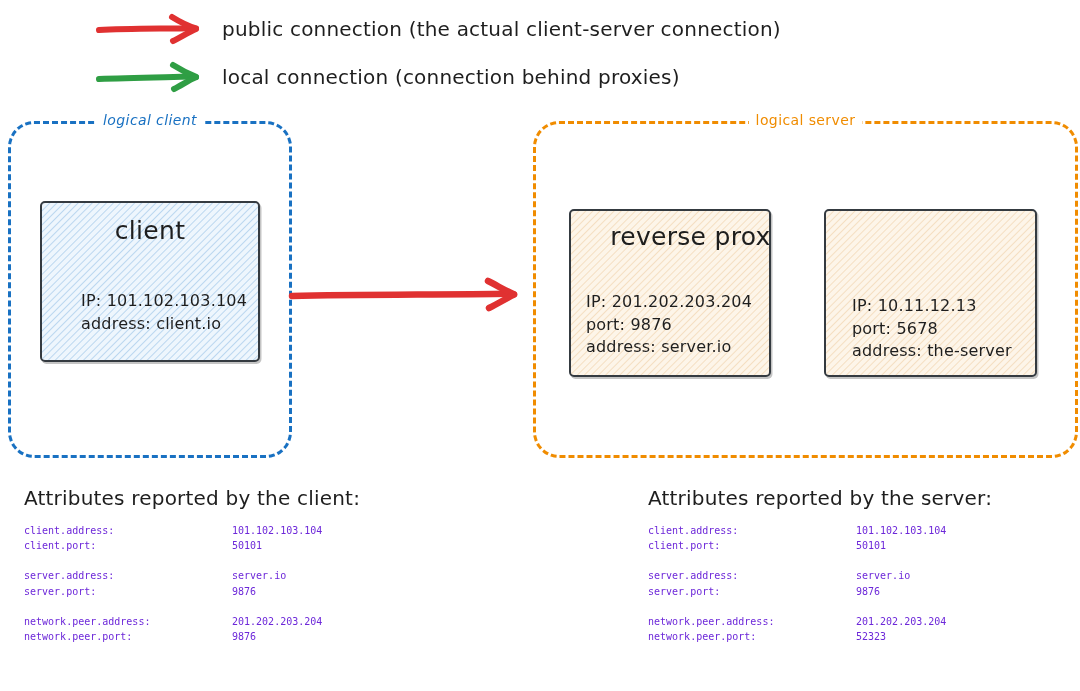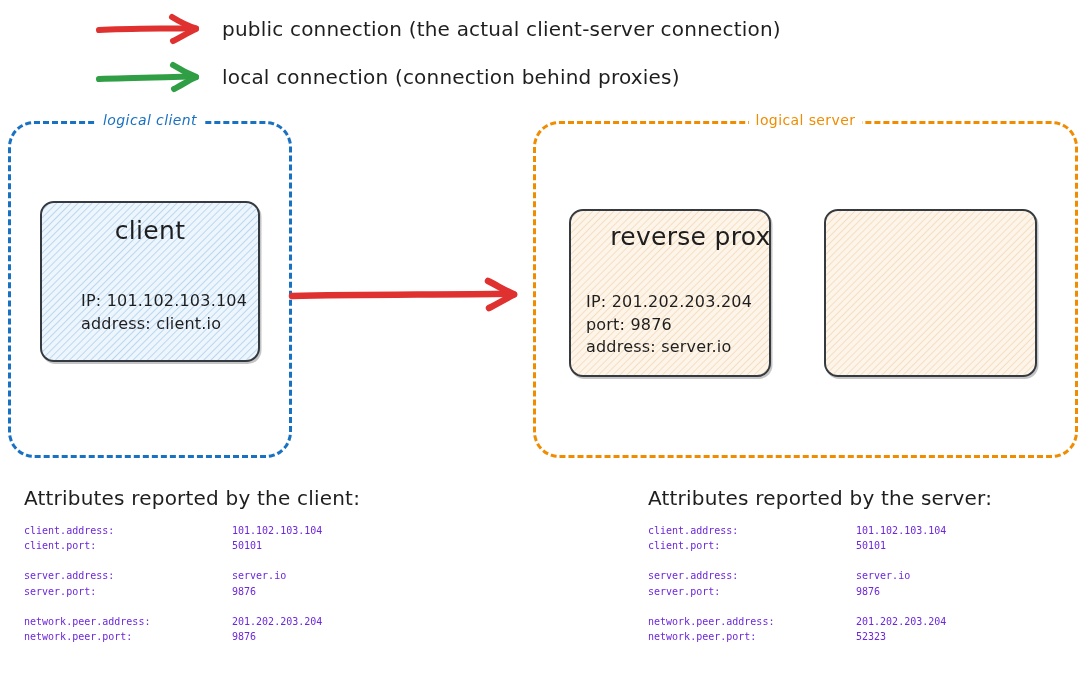--- a/index.html
+++ b/index.html
@@ -35,21 +35,21 @@
     text-align:center;font-size:14px;letter-spacing:.4px;
   }
   #client-container .container-label{color:#1971c2;font-style:italic;}
   #server-container .container-label{color:#f08c00;}
   .container-label span{background:#ffffff;padding:0 7px;}
 
   
   .node{
     position:absolute;
     border:2.2px solid #343a40;
-    border-radius:14px;
+    border-radius:5px;
     box-sizing:border-box;
     overflow:hidden;
     box-shadow:1.5px 2px 0 rgba(60,60,60,.30);
   }
   .node .hatch{position:absolute;inset:0;}
   .node-inner{position:relative;width:100%;height:100%;box-sizing:border-box;}
   .node-title{
     position:absolute;left:0;width:100%;text-align:center;
     font-size:25px;color:#1e1e1e;letter-spacing:.3px;line-height:1.15;
   }
@@ -167,20 +167,25 @@
 <div class="node" id="node-server">
   <svg class="hatch" width="100%" height="100%">
     <defs>
       <pattern id="hatchOrange2" width="5" height="5" patternTransform="rotate(45)" patternUnits="userSpaceOnUse">
         <line x1="0" y1="0" x2="0" y2="5" stroke="#f2d7b4" stroke-width="1.5"></line>
       </pattern>
     </defs>
     <rect width="100%" height="100%" fill="url(#hatchOrange2)"></rect>
   </svg>
   <div class="node-inner">
+    <div class="node-lines hand">
+      <div>IP: 10.11.12.13</div>
+      <div>port: 5678</div>
+      <div>address: the-server</div>
+    </div>
   </div>
 </div>
 
 <svg id="main-arrow" viewBox="0 0 250 50">
   <path d="M4 26 C 70 24.5, 150 24.8, 222 23.8" stroke="#e03131" stroke-width="6.5" stroke-linecap="round" fill="none"></path>
   <path d="M200 11 C 210 16, 218 21, 226 24.2" stroke="#e03131" stroke-width="6.5" stroke-linecap="round" fill="none"></path>
   <path d="M201 38 C 211 33, 219 28, 226 24.6" stroke="#e03131" stroke-width="6.5" stroke-linecap="round" fill="none"></path>
 </svg>
 
 <div class="attr-block" id="attrs-client">

